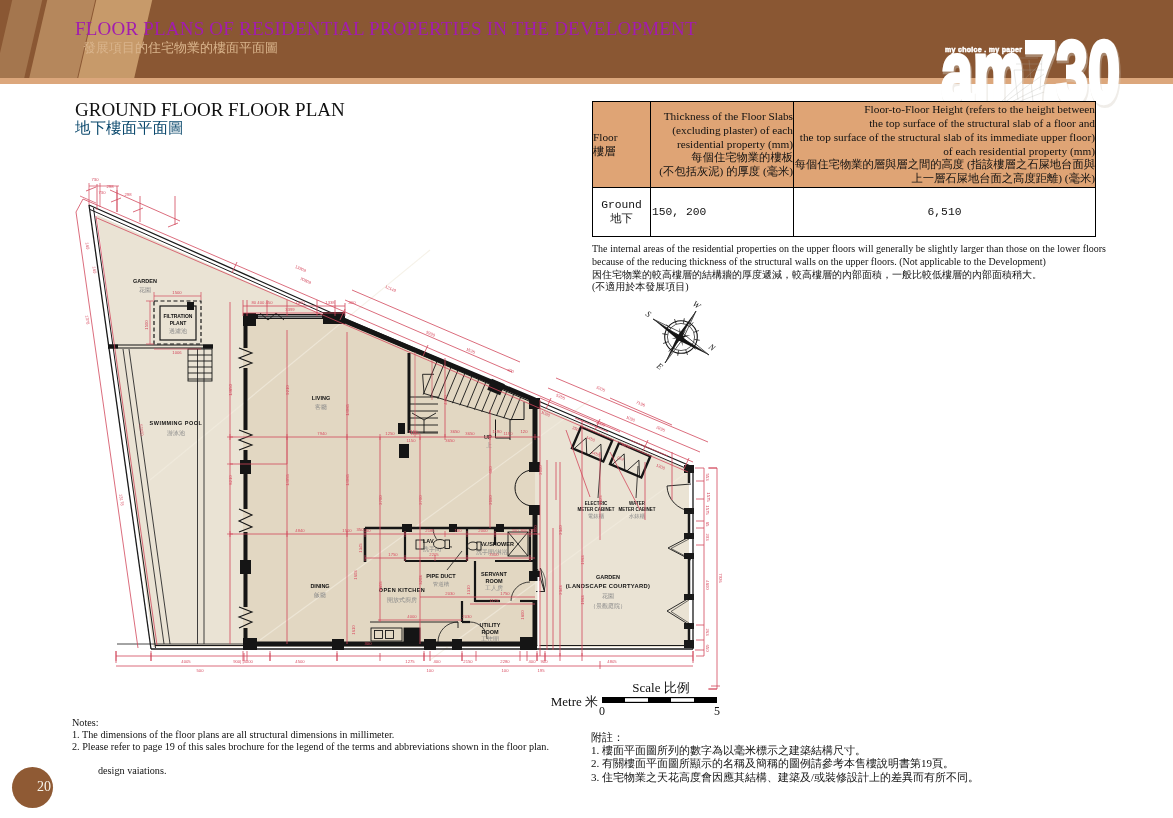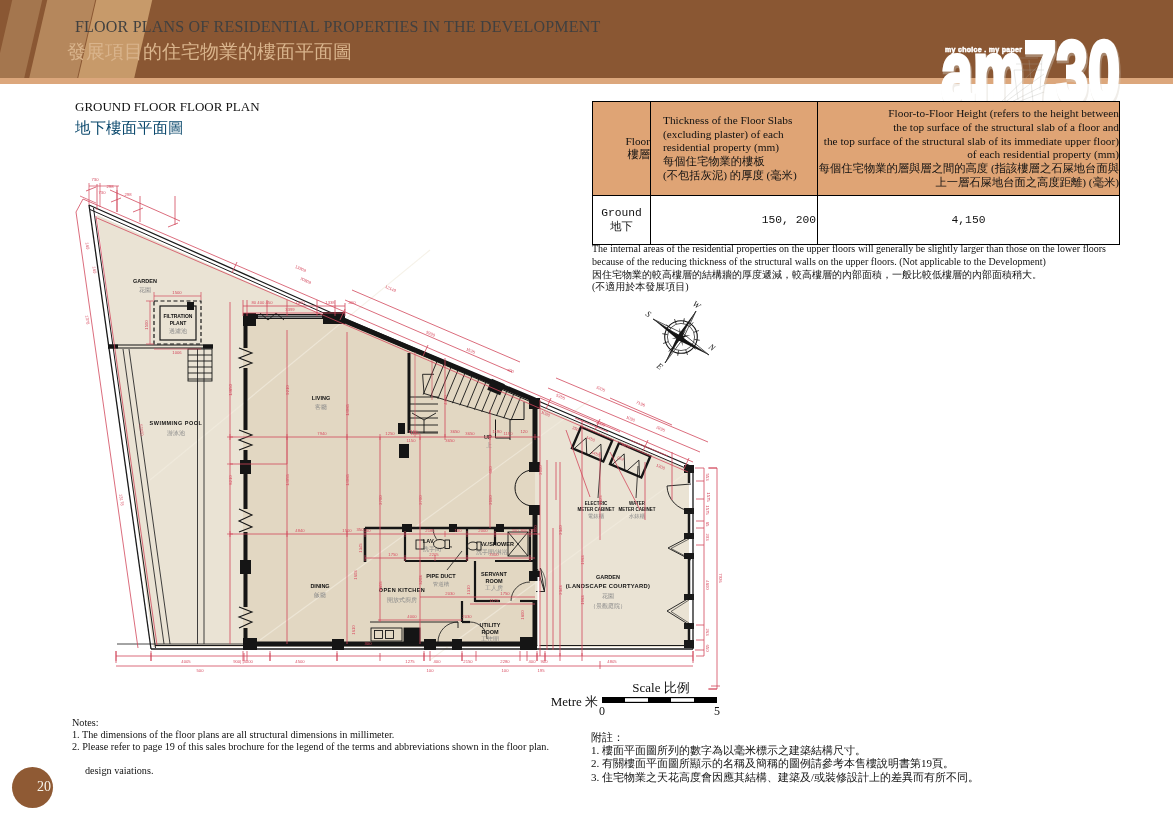--- a/index.html
+++ b/index.html
@@ -14,48 +14,48 @@
 
   <div class="abs" style="left:3px;top:-10px;width:30px;height:100px;background:#a4764e;transform:skewX(-13deg);"></div>
 
   <div class="abs" style="left:38px;top:-10px;width:48px;height:100px;background:#b5875c;transform:skewX(-13deg);"></div>
 
   <div class="abs" style="left:87px;top:-10px;width:56px;height:100px;background:#c79a6a;transform:skewX(-13deg);"></div>
 </div>
 
 <div class="abs" style="left:0;top:78px;width:1173px;height:6px;background:#dca77c;"></div>
 
-<div class="abs" style="left:75px;top:18px;font-size:16px;color:#404040;letter-spacing:0.2px;">FLOOR PLANS OF RESIDENTIAL PROPERTIES IN THE DEVELOPMENT</div>
-
-<div class="abs" style="left:67px;top:39px;font-size:19px;color:#d9b48c;">發展項目的住宅物業的樓面平面圖</div>
+<div class="abs" style="left:75px;top:18px;font-size:19px;color:#a21caf;letter-spacing:0.2px;">FLOOR PLANS OF RESIDENTIAL PROPERTIES IN THE DEVELOPMENT</div>
+
+<div class="abs" style="left:83px;top:39px;font-size:13px;color:#d9b48c;">發展項目的住宅物業的樓面平面圖</div>
 
 <svg class="abs" style="left:930px;top:28px;" width="215" height="90" viewBox="0 0 215 90">
   <text x="15" y="24" font-family="Liberation Sans, sans-serif" font-size="7" font-weight="bold" fill="#ffffff" stroke="#ffffff" stroke-width="0.5" letter-spacing="0.3">my choice . my paper</text>
   <text x="11" y="74" font-family="Liberation Sans, sans-serif" font-size="87" font-weight="bold" fill="#e8e4dd" opacity="0.38" stroke="#d8d2c8" stroke-width="6" textLength="179" lengthAdjust="spacingAndGlyphs" transform="translate(1,1.5)">am730</text>
   <text x="11" y="74" font-family="Liberation Sans, sans-serif" font-size="87" font-weight="bold" fill="#ffffff" stroke="#ffffff" stroke-width="4.5" textLength="179" lengthAdjust="spacingAndGlyphs">am730</text>
   <g fill="none" stroke="#aaaaa5" stroke-width="0.5" opacity="0.55">
     <path d="M65,80 L108,38 M67,80 L114,46 M70,80 L120,54 M72,80 L114,64 M84,42 L114,42 M86,36 L112,36 M88,30 L108,30 M84,42 L88,72 M99,32 L103,74 M112,30 L110,62"></path>
   </g>
 </svg>
 
-<div class="abs" style="left:75px;top:99px;font-size:13px;color:#111;">GROUND FLOOR FLOOR PLAN</div>
+<div class="abs" style="left:75px;top:99px;font-size:19px;color:#111;">GROUND FLOOR FLOOR PLAN</div>
 
 <div class="abs" style="left:75px;top:118px;font-size:15.5px;color:#0c4a6e;">地下樓面平面圖</div>
 
 <table class="abs" style="left:592px;top:101px;border-collapse:collapse;table-layout:fixed;width:501px;font-size:11.3px;color:#111;" cellspacing="0">
   <tbody>
       <tr style="background:#dfa475;height:86px;">
-    <td style="border:1.5px solid #000;width:57px;text-align:right;line-height:13.7px;padding:0;">Floor<br>樓層</td>
-    <td style="border:1.5px solid #000;width:142px;text-align:left;line-height:13.7px;padding:12px;">Thickness of the Floor Slabs<br>(excluding plaster) of each<br>residential property (mm)<br>每個住宅物業的樓板<br>(不包括灰泥) 的厚度 (毫米)</td>
+    <td style="border:1.5px solid #000;width:57px;text-align:left;line-height:13.7px;padding:0;">Floor<br>樓層</td>
+    <td style="border:1.5px solid #000;width:142px;text-align:right;line-height:13.7px;padding:0;">Thickness of the Floor Slabs<br>(excluding plaster) of each<br>residential property (mm)<br>每個住宅物業的樓板<br>(不包括灰泥) 的厚度 (毫米)</td>
     <td style="border:1.5px solid #000;width:301px;text-align:right;line-height:13.7px;padding:0;">Floor-to-Floor Height (refers to the height between<br>the top surface of the structural slab of a floor and<br>the top surface of the structural slab of its immediate upper floor)<br>of each residential property (mm)<br>每個住宅物業的層與層之間的高度 (指該樓層之石屎地台面與<br>上一層石屎地台面之高度距離) (毫米)</td>
   </tr>
   <tr style="height:49px;font-family:Liberation Mono, monospace;">
     <td style="border:1.5px solid #000;text-align:center;line-height:14px;">Ground<br>地下</td>
-    <td style="border:1.5px solid #000;text-align:right;">150, 200</td>
-    <td style="border:1.5px solid #000;text-align:center;">4,150</td>
+    <td style="border:1.5px solid #000;text-align:left;">150, 200</td>
+    <td style="border:1.5px solid #000;text-align:center;">6,510</td>
   </tr>
 </tbody>
   </table>
 
 <div class="abs" style="left:592px;top:243px;width:514px;font-size:10px;line-height:12.8px;color:#111;text-align:justify;">The internal areas of the residential properties on the upper floors will generally be slightly larger than those on the lower floors because of the reducing thickness of the structural walls on the upper floors. (Not applicable to the Development)<br>因住宅物業的較高樓層的結構牆的厚度遞減，較高樓層的內部面積，一般比較低樓層的內部面積稍大。<br>(不適用於本發展項目)</div>
 
 <svg id="plan" class="abs" style="left:0;top:0;" width="1173" height="818" viewBox="0 0 1173 818" font-family="Liberation Sans, sans-serif">
 
 <polygon points="97,215 334,320 689,470 689,647 153,647" fill="#eae3d4"></polygon>
 
@@ -645,21 +645,21 @@
 <rect x="671" y="698.2" width="23" height="3.6" fill="#fff"></rect>
 <text x="602" y="715" font-size="12" fill="#111" text-anchor="middle" font-family="Liberation Serif, serif">0</text>
 <text x="717" y="715" font-size="12" fill="#111" text-anchor="middle" font-family="Liberation Serif, serif">5</text>
 </g>
 </svg>
 
 <div class="abs" style="left:72px;top:717px;font-size:10.2px;line-height:12.1px;color:#111;white-space:nowrap;">Notes:<br>
 1. The dimensions of the floor plans are all structural dimensions in millimeter.<br>
 2. Please refer to page 19 of this sales brochure for the legend of the terms and abbreviations shown in the floor plan.<br>
 <br>
-<span style="margin-left:13px;">design vaiations.</span></div>
+<span style="margin-left:26px;">design vaiations.</span></div>
 
 <div class="abs" style="left:591px;top:731px;width:560px;font-size:11px;line-height:13.2px;color:#111;">附註：<br>
 1. 樓面平面圖所列的數字為以毫米標示之建築結構尺寸。<br>
 2. 有關樓面平面圖所顯示的名稱及簡稱的圖例請參考本售樓說明書第19頁。<br>
 3. 住宅物業之天花高度會因應其結構、建築及/或裝修設計上的差異而有所不同。</div>
 
 <div class="abs" style="left:12px;top:767px;width:41px;height:41px;border-radius:50%;background:#8f5a34;"></div>
 
 <div class="abs" style="left:12px;top:779px;width:64px;text-align:center;font-size:14px;color:#f7f3ea;">20</div>
 

